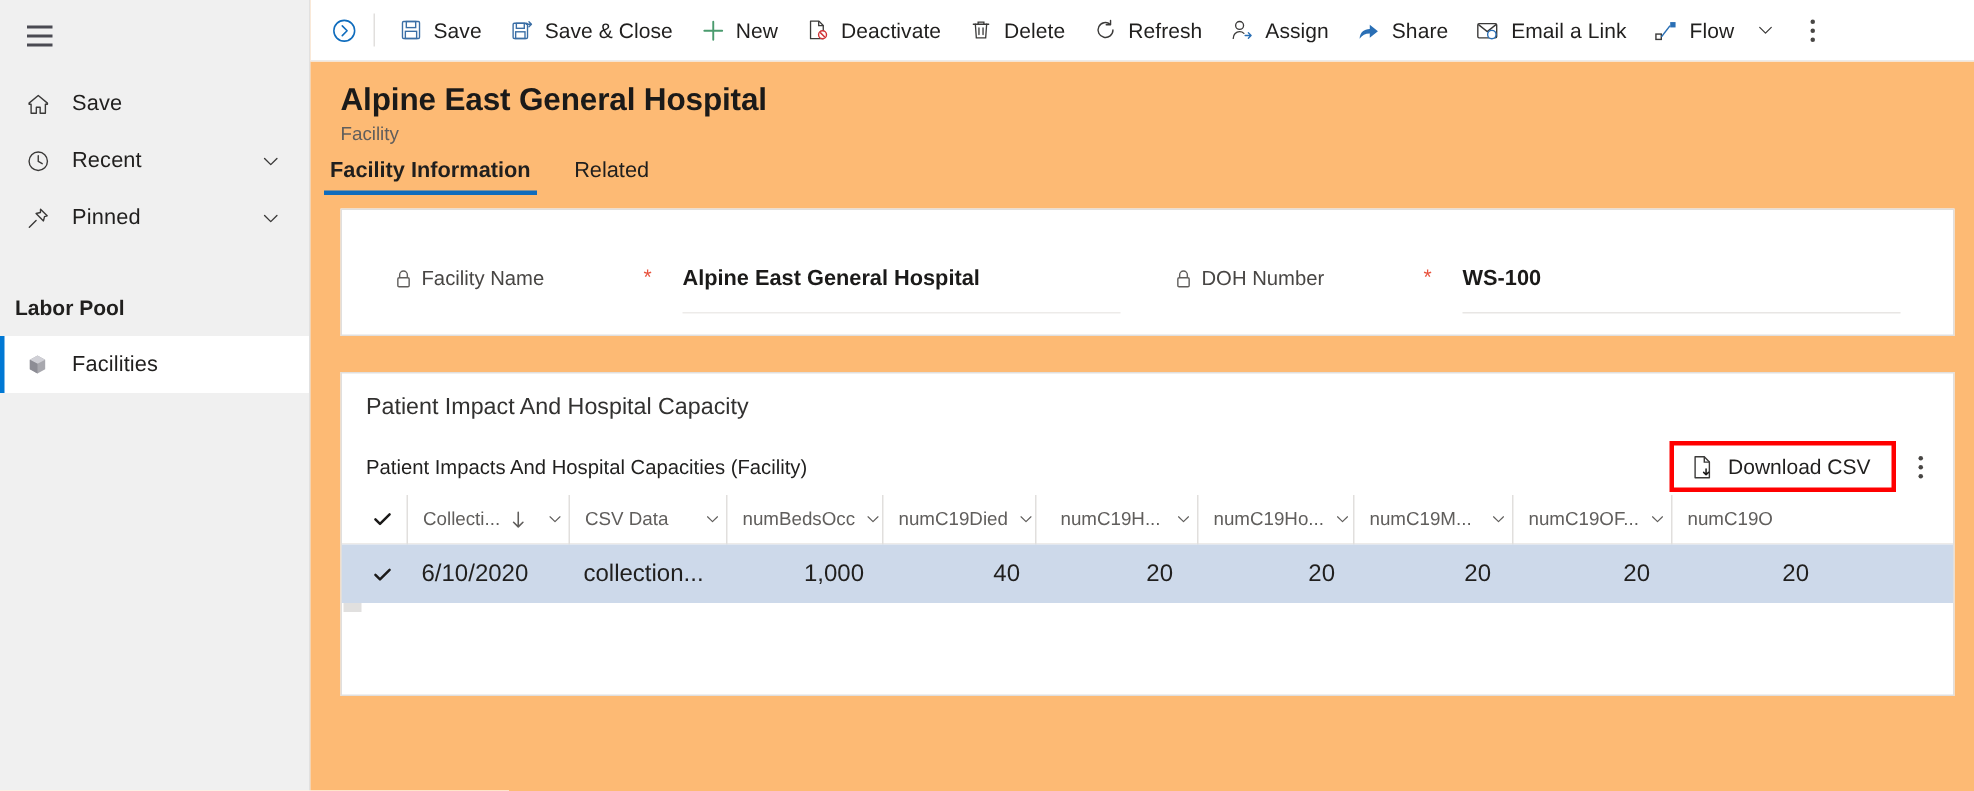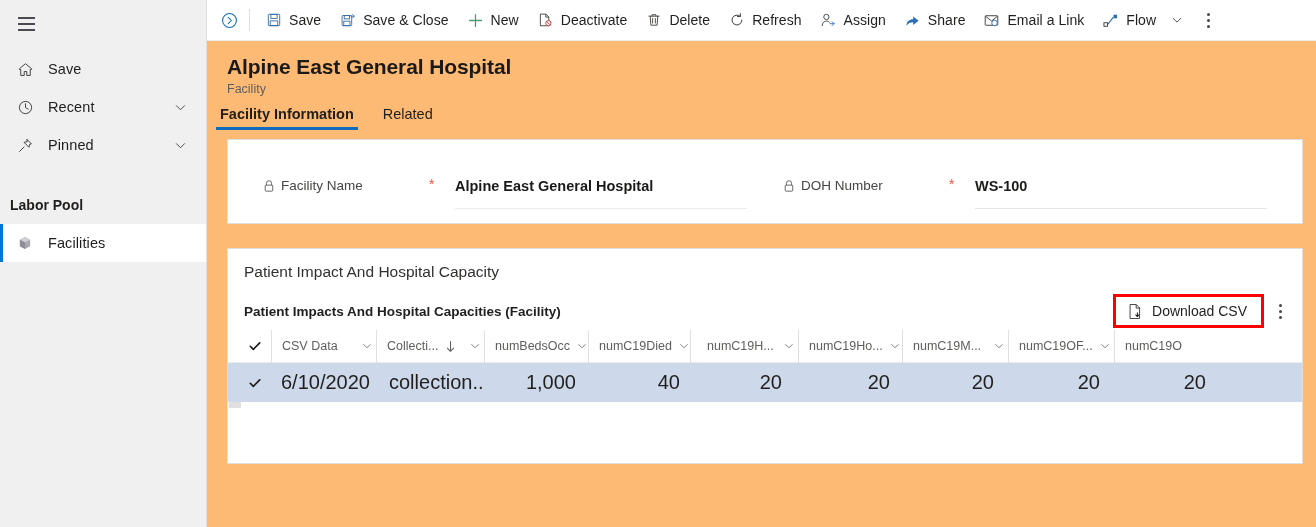--- a/index.html
+++ b/index.html
@@ -267,21 +267,21 @@
   }
   .grid-subbar {
     display: flex;
     align-items: center;
     padding: 14px 0 0 16px;
     height: 44px;
     position: relative;
   }
   .grid-subtitle {
     font-size: 13.5px;
-    font-weight: bold;
+    font-weight: normal;
     color: #201f1e;
   }
   .grid-actions {
     margin-left: auto;
     display: flex;
     align-items: center;
     padding-right: 10px;
   }
   .dl-wrap {
     position: relative;
@@ -353,21 +353,21 @@
   .td-check {
     width: 33px; flex: 0 0 33px;
     display: flex; align-items: center; justify-content: center;
     cursor: pointer;
   }
   .td {
     display: flex;
     align-items: center;
     height: 39px;
     padding: 0 10px;
-    font-size: 20px;
+    font-size: 16px;
     color: #201f1e;
     overflow: hidden;
     white-space: nowrap;
   }
   .td.right { justify-content: flex-end; padding-right: 16px; }
   .row-tail {
     position: absolute;
     left: 1px; top: 39px;
     width: 12px; height: 6px;
     background: #c8c6c4;
@@ -653,35 +653,35 @@
           </div>
         </div>
 
         <div class="tbl">
           <div class="thead">
             <div class="th-check">
               <svg width="14" height="14" viewBox="0 0 16 16">
                   <path d="M2.6 8.3 6.1 11.8 13.4 4.4" fill="none" stroke="#1b1a19" stroke-width="1.9" stroke-linecap="round" stroke-linejoin="round"></path>
                 </svg>
             </div>
-            <div class="th" id="th1" style="flex: 0 0 105px; width: 105px;">
-              <span class="thl">CSV Data</span>
-              <span class="thchev">
-                <svg width="12" height="12" viewBox="0 0 20 20">
-                    <path d="M4.5 7.5 10 13l5.5-5.5" fill="none" stroke="#605e5c" stroke-width="1.3" stroke-linecap="round" stroke-linejoin="round"></path>
-                  </svg>
-              </span>
-            </div>
             <div class="th" id="th0" style="flex: 0 0 108px; width: 108px;">
               <span class="thl">Collecti...</span>
               <span class="sortarr">
                 <svg width="11" height="13" viewBox="0 0 12 14">
                     <path d="M6 1.5v10.5M2.6 8.8 6 12.2 9.4 8.8" fill="none" stroke="#605e5c" stroke-width="1.15" stroke-linecap="round" stroke-linejoin="round"></path>
                   </svg>
               </span>
+              <span class="thchev">
+                <svg width="12" height="12" viewBox="0 0 20 20">
+                    <path d="M4.5 7.5 10 13l5.5-5.5" fill="none" stroke="#605e5c" stroke-width="1.3" stroke-linecap="round" stroke-linejoin="round"></path>
+                  </svg>
+              </span>
+            </div>
+            <div class="th" id="th1" style="flex: 0 0 105px; width: 105px;">
+              <span class="thl">CSV Data</span>
               <span class="thchev">
                 <svg width="12" height="12" viewBox="0 0 20 20">
                     <path d="M4.5 7.5 10 13l5.5-5.5" fill="none" stroke="#605e5c" stroke-width="1.3" stroke-linecap="round" stroke-linejoin="round"></path>
                   </svg>
               </span>
             </div>
             <div class="th" id="th3" style="flex: 0 0 104px; width: 104px;">
               <span class="thl">numBedsOcc</span>
               <span class="thchev">
                 <svg width="12" height="12" viewBox="0 0 20 20">

